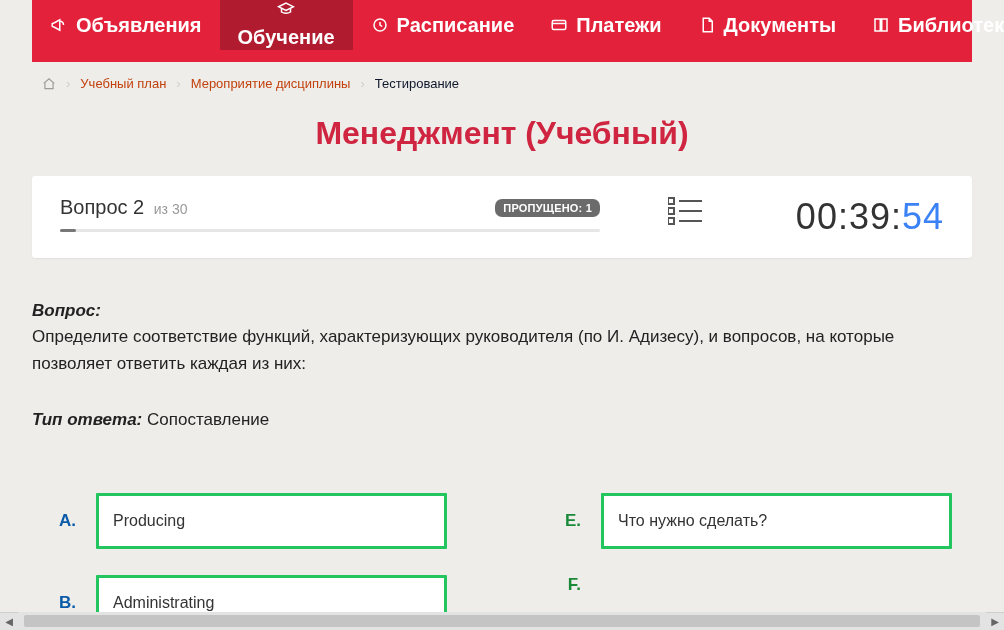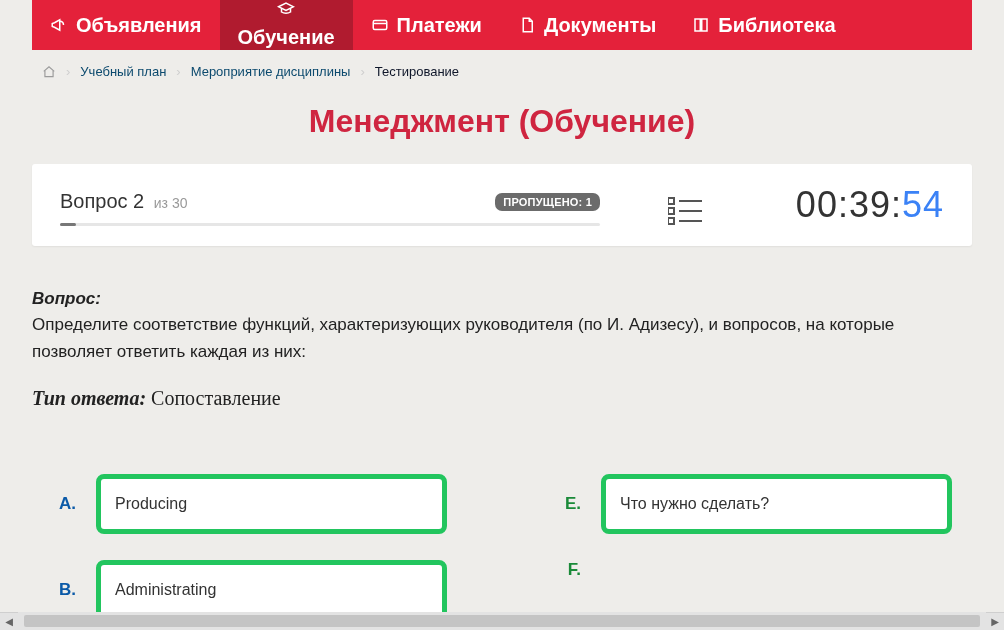--- a/index.html
+++ b/index.html
@@ -45,58 +45,58 @@
   }
 
   .page{
     width:940px;margin:0 auto;
   }
 
   
   .tabs{
     background:var(--red);
     display:flex;
-    height:50px;
+    height:62px;
   }
   .tab{
     display:flex;align-items:center;gap:8px;
     color:#fff;padding:0 18px;height:50px;
     font-size:20px;font-weight:700;
     white-space:nowrap;
   }
   .tab.active{background:var(--tab-active);flex-direction:column;}
   .tab .ico{display:inline-flex;align-items:center;}
   .tab svg{display:block;}
 
   
   .crumbs{
     display:flex;align-items:center;gap:10px;
     padding:14px 10px;
     color:#9b9b9b;font-size:13px;
   }
   .crumbs .home svg{display:block;}
   .crumbs .sep{color:#cfcfcf;}
-  .crumbs .c{color:#0c4a6e;}
+  .crumbs .c{color:#c2410c;}
   .crumbs .c.current{color:#0f172a;}
 
   
   .page-title{
     text-align:center;
     font-size:32px;
     font-weight:700;
     color:var(--heading-red);
     padding:10px 0 24px;
   }
 
   
   .card{
     background:#fff;border-radius:3px;
     padding:20px 28px;
     box-shadow:0 1px 2px rgba(0,0,0,.06);
-    display:flex;align-items:flex-end;
+    display:flex;align-items:flex-start;
   }
   .qcol{flex:0 0 540px;}
   .qrow{display:flex;align-items:center;justify-content:space-between;}
   .qtitle{font-size:20px;color:#333;}
   .qtitle .of{color:#999;font-size:14px;font-weight:400;margin-left:4px;}
   .badge{
     background:var(--badge);color:#fff;font-size:11px;font-weight:700;
     padding:3px 8px;border-radius:7px;letter-spacing:.2px;
   }
   .progress{
@@ -111,36 +111,36 @@
     letter-spacing:1px;
   }
   .timer .sec{color:#3b82f6;}
 
   
   .qtext{
     padding:40px 0 0;
     font-size:17px;line-height:1.55;color:#222;
   }
   .qtext .label{font-style:italic;font-weight:700;}
-  .ans-type{margin-top:18px;font-size:20px;font-family:Liberation Serif, serif;}
+  .ans-type{margin-top:30px;font-size:17px;}
   .ans-type .label{font-style:italic;font-weight:700;}
 
   
   .match{
     display:flex;gap:110px;
     padding:60px 20px 40px;
   }
   .mcol{flex:1;display:flex;flex-direction:column;gap:26px;}
   .mrow{display:flex;align-items:center;gap:20px;}
   .mletter{width:24px;font-weight:700;font-size:17px;text-align:right;}
   .mletter.blue{color:var(--blue);}
   .mletter.green{color:var(--green);}
   .mbox{
-    flex:1;border:5px solid #22c55e;background:#fff;
-    padding:16px 14px;font-size:16px;color:#333;border-radius:8px;
+    flex:1;border:3px solid #22c55e;background:#fff;
+    padding:16px 14px;font-size:16px;color:#333;border-radius:1px;
   }
 </style>
 </head>
 <body>
 
 <div class="viewport">
   <div class="scroll">
     <div class="page">
 
       <div class="tabs">
@@ -154,20 +154,29 @@
           <span>Объявления</span>
         </div>
         <div class="tab active">
           <span class="ico">
             <svg width="18" height="18" viewBox="0 0 24 24" fill="none" stroke="#fff" stroke-width="2">
                 <path d="M2 9l10-5 10 5-10 5L2 9z"></path>
                 <path d="M6 11v5c3 2 9 2 12 0v-5"></path>
               </svg>
           </span>
           <span>Обучение</span>
+        </div>
+        <div class="tab">
+          <span class="ico">
+            <svg width="18" height="18" viewBox="0 0 24 24" fill="none" stroke="#fff" stroke-width="2">
+                <circle cx="12" cy="12" r="8"></circle>
+                <path d="M12 8v4l3 2"></path>
+              </svg>
+          </span>
+          <span>Расписание</span>
         </div>
         <div class="tab">
           <span class="ico">
             <svg width="18" height="18" viewBox="0 0 24 24" fill="none" stroke="#fff" stroke-width="2">
                 <rect x="3" y="6" width="18" height="12" rx="2"></rect>
                 <path d="M3 10h18"></path>
               </svg>
           </span>
           <span>Платежи</span>
         </div>
@@ -199,21 +208,21 @@
             </svg>
         </span>
         <span class="sep">›</span>
         <span class="c">Учебный план</span>
         <span class="sep">›</span>
         <span class="c">Мероприятие дисциплины</span>
         <span class="sep">›</span>
         <span class="c current">Тестирование</span>
       </div>
 
-      <div class="page-title">Менеджмент (Обучение)</div>
+      <div class="page-title">Менеджмент (Учебный)</div>
 
       <div class="card">
         <div class="qcol">
           <div class="qrow">
             <div class="qtitle">
               <span>Вопрос</span>
               <span>2</span>
               <span class="of">
                 <span>из</span>
                 <span>30</span>

